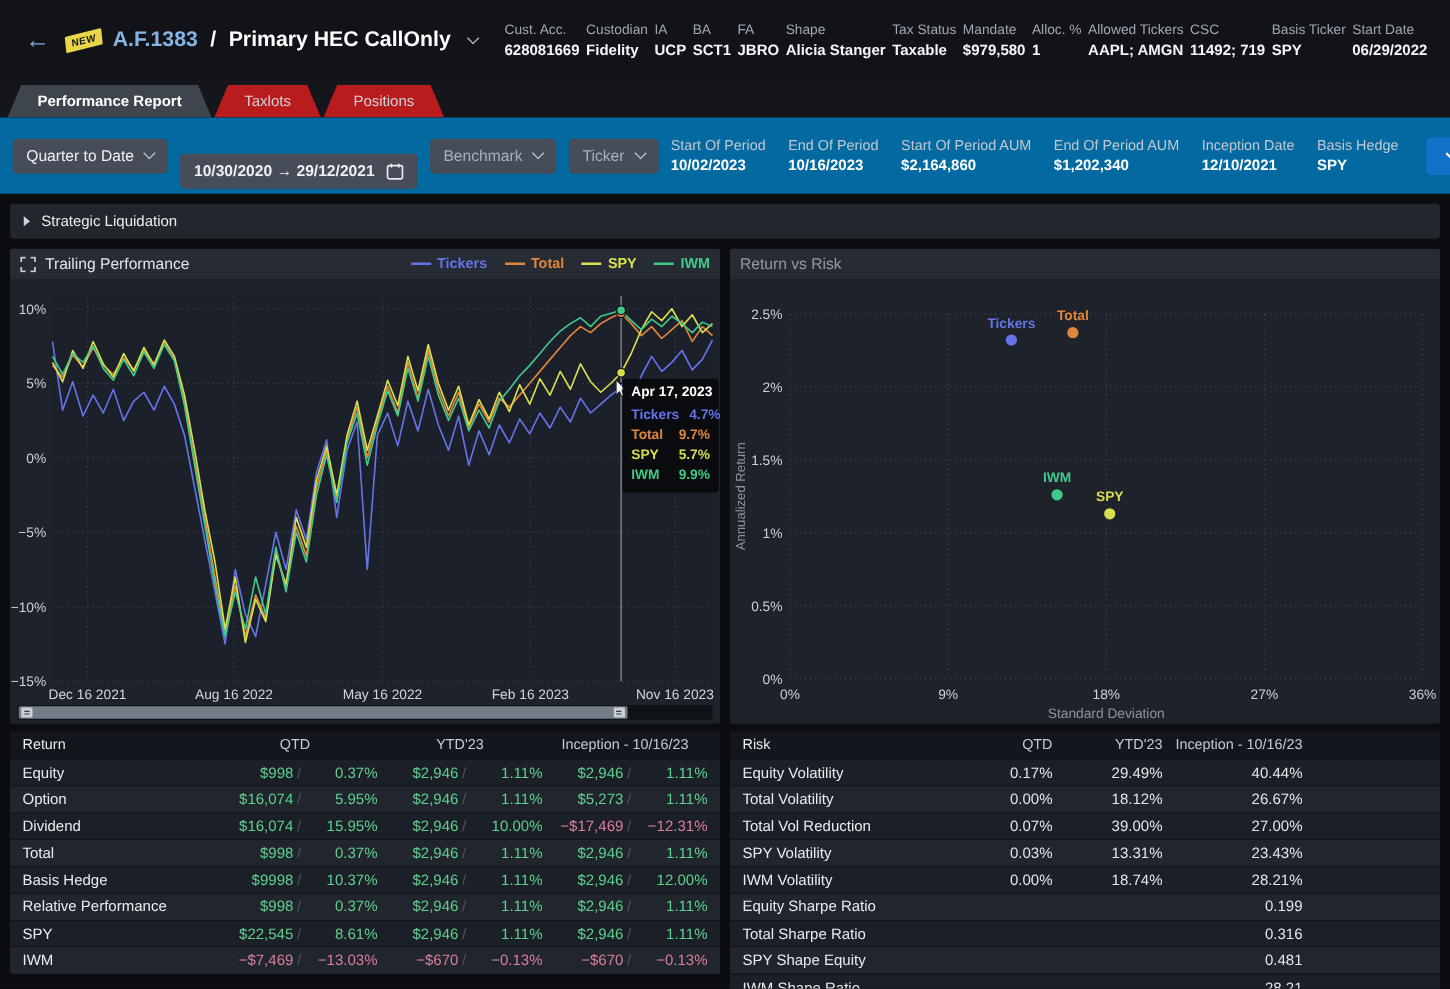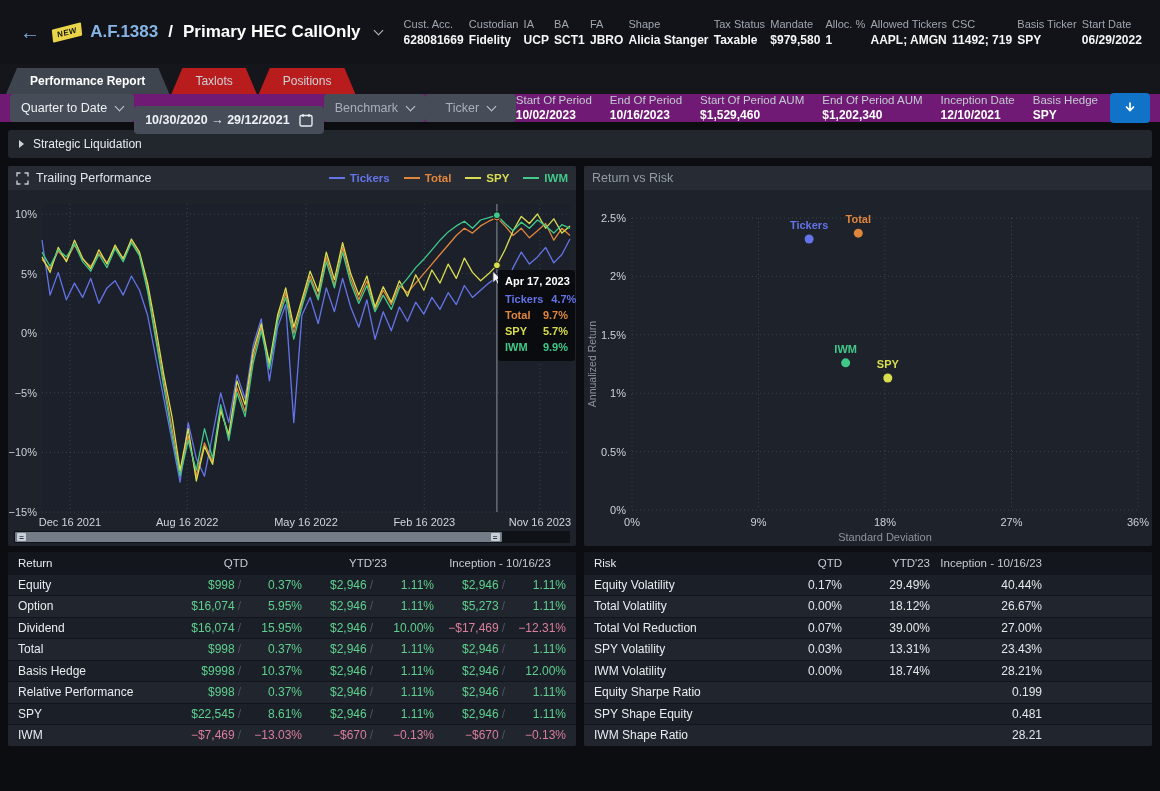--- a/index.html
+++ b/index.html
@@ -24,21 +24,21 @@
   .hf-label{font-size:11px;color:#a0a7b0;margin-bottom:3px;}
   .hf-value{font-size:12px;color:#f4f6f8;font-weight:bold;}
 
   
   .tabs{height:30px;background:#14161b;display:flex;align-items:flex-end;padding-left:6px;gap:2px;}
   .tab{height:26px;display:flex;align-items:center;padding:0 24px;font-size:12px;color:#ced3da;
        background:#b91c1c;clip-path:polygon(11px 0,calc(100% - 11px) 0,100% 100%,0 100%);cursor:pointer;}
   .tab.active{background:#3f454e;color:#fff;font-weight:bold;}
 
   
-  .fbar{height:28px;background:#701a75;display:flex;align-items:center;padding:0 10px;}
+  .fbar{height:61px;background:#0369a1;display:flex;align-items:center;padding:0 10px;gap:10px;}
   .ctrl{background:#474d58;border-radius:4px;height:28px;display:flex;align-items:center;
         gap:9px;padding:0 11px;font-size:12.5px;color:#eef1f4;cursor:pointer;white-space:nowrap;}
   .ctrl .chev{border-color:#c3c9d1;}
   .ctrl.placeholder{color:#a9b0b9;width:110px;justify-content:center;}
   .datebox{font-weight:bold;margin-top:24px;}
   .fstats{display:flex;gap:18px;margin-left:auto;margin-right:12px;}
   .fstat{white-space:nowrap;}
   .fs-label{font-size:11.5px;color:#c3c9d1;margin-bottom:2px;}
   .fs-value{font-size:12px;color:#fff;font-weight:bold;}
   .pdf-btn{background:#1173c8;border:none;border-radius:4px;height:30px;padding:0 14px;
@@ -198,21 +198,21 @@
         <div class="fstat">
           <div class="fs-label">Start Of Period</div>
           <div class="fs-value">10/02/2023</div>
         </div>
         <div class="fstat">
           <div class="fs-label">End Of Period</div>
           <div class="fs-value">10/16/2023</div>
         </div>
         <div class="fstat">
           <div class="fs-label">Start Of Period AUM</div>
-          <div class="fs-value">$1,529,460</div>
+          <div class="fs-value">$2,164,860</div>
         </div>
         <div class="fstat">
           <div class="fs-label">End Of Period AUM</div>
           <div class="fs-value">$1,202,340</div>
         </div>
         <div class="fstat">
           <div class="fs-label">Inception Date</div>
           <div class="fs-value">12/10/2021</div>
         </div>
         <div class="fstat">
@@ -564,20 +564,27 @@
           <div></div>
         </div>
         <div class="rk-row">
           <div class="cell-label">Equity Sharpe Ratio</div>
           <div class="rk-val"></div>
           <div class="rk-val"></div>
           <div class="rk-val">0.199</div>
           <div></div>
         </div>
         <div class="rk-row">
+          <div class="cell-label">Total Sharpe Ratio</div>
+          <div class="rk-val"></div>
+          <div class="rk-val"></div>
+          <div class="rk-val">0.316</div>
+          <div></div>
+        </div>
+        <div class="rk-row">
           <div class="cell-label">SPY Shape Equity</div>
           <div class="rk-val"></div>
           <div class="rk-val"></div>
           <div class="rk-val">0.481</div>
           <div></div>
         </div>
         <div class="rk-row">
           <div class="cell-label">IWM Shape Ratio</div>
           <div class="rk-val"></div>
           <div class="rk-val"></div>

